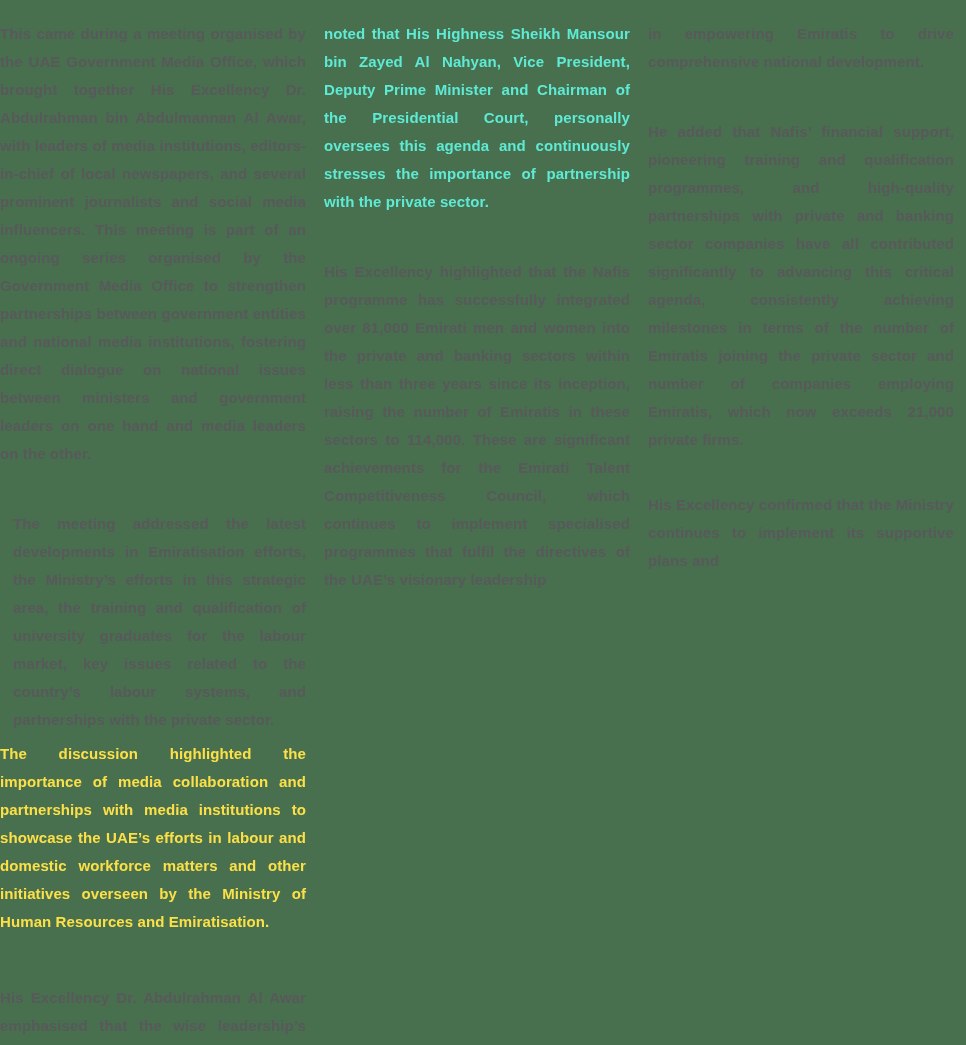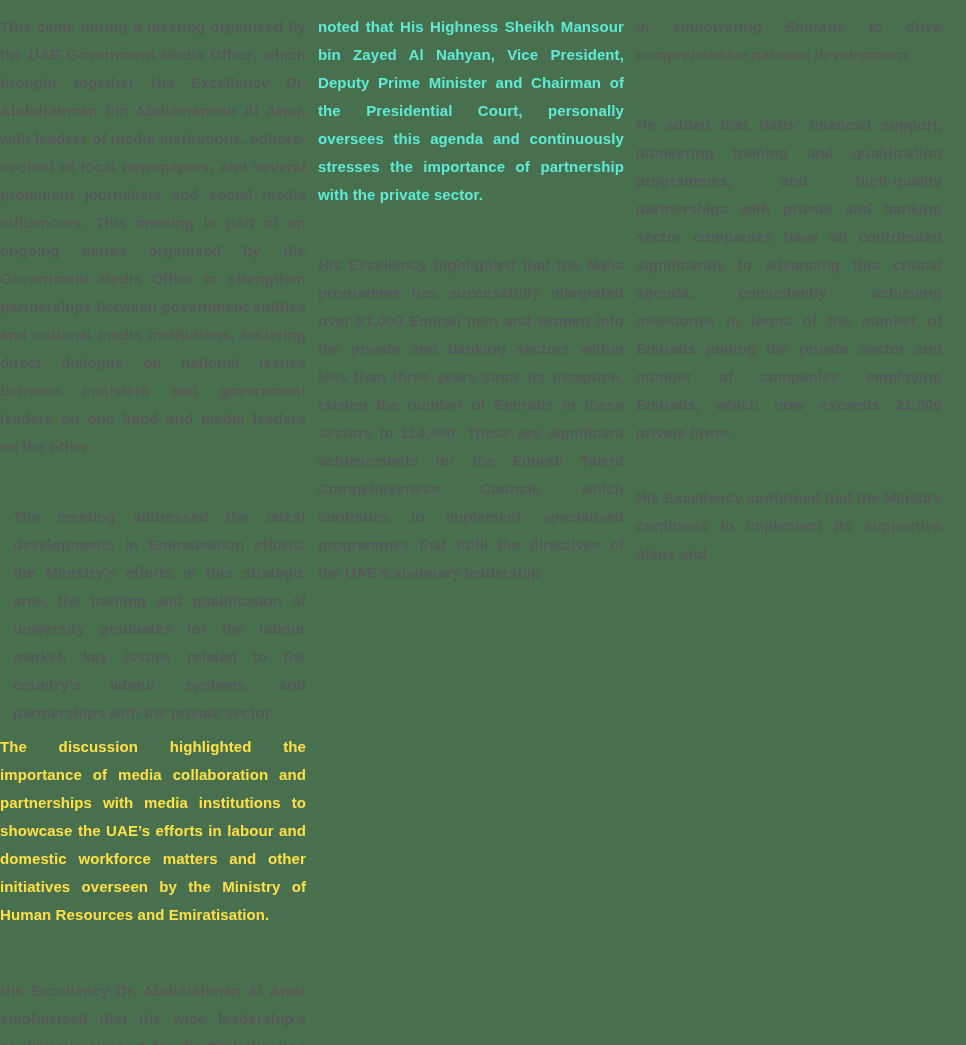--- a/index.html
+++ b/index.html
@@ -11,22 +11,22 @@
     height: 1045px;
     overflow: hidden;
     background: #48704F; 
     font-family: "Liberation Sans", "DejaVu Sans", sans-serif;
   }
   .article {
     box-sizing: border-box;
     width: 966px;
     height: 1031px;
     display: flex;
-    gap: 12px;
-    padding-top: 13px;
+    gap: 18px;
+    padding-top: 20px;
   }
   .column {
     width: 306px;
     flex: 0 0 306px;
   }
   .column p {
     margin: 0;
     color: #58595A; 
     font-size: 15px;
     font-weight: 700;
@@ -51,18 +51,18 @@
     <p class="gap-sm" style="color: #fde047;">The discussion highlighted the importance of media collaboration and partnerships with media institutions to showcase the UAE’s efforts in labour and domestic workforce matters and other initiatives overseen by the Ministry of Human Resources and Emiratisation.</p>
     <p class="gap-xl" style="color: rgb(88, 89, 90);">His Excellency Dr. Abdulrahman Al Awar emphasised that the wise leadership’s continuous support for the Emiratisation mandate, and prioritising within sustainable development strategies and global competitiveness initiatives, have resulted in unprecedented achievements in all aspects. He</p>
   </div>
 
   <div class="column">
     <p style="color: #5eead4;">noted that His Highness Sheikh Mansour bin Zayed Al Nahyan, Vice President, Deputy Prime Minister and Chairman of the Presidential Court, personally oversees this agenda and continuously stresses the importance of partnership with the private sector.</p>
     <p class="gap-lg" style="color: rgb(88, 89, 90);">His Excellency highlighted that the Nafis programme has successfully integrated over 81,000 Emirati men and women into the private and banking sectors within less than three years since its inception, raising the number of Emiratis in these sectors to 114,000. These are significant achievements for the Emirati Talent Competitiveness Council, which continues to implement specialised programmes that fulfil the directives of the UAE’s visionary leadership</p>
   </div>
 
   <div class="column">
-    <p style="color: rgb(88, 89, 90); font-style: italic;">in empowering Emiratis to drive comprehensive national development.</p>
+    <p style="color: rgb(88, 89, 90);">in empowering Emiratis to drive comprehensive national development.</p>
     <p class="gap-lg" style="color: rgb(88, 89, 90);">He added that Nafis’ financial support, pioneering training and qualification programmes, and high-quality partnerships with private and banking sector companies have all contributed significantly to advancing this critical agenda, consistently achieving milestones in terms of the number of Emiratis joining the private sector and number of companies employing Emiratis, which now exceeds 21,000 private firms.</p>
     <p class="gap-md" style="color: rgb(88, 89, 90);">His Excellency confirmed that the Ministry continues to implement its supportive plans and</p>
   </div>
 
 </main>
 
 </body></html>

